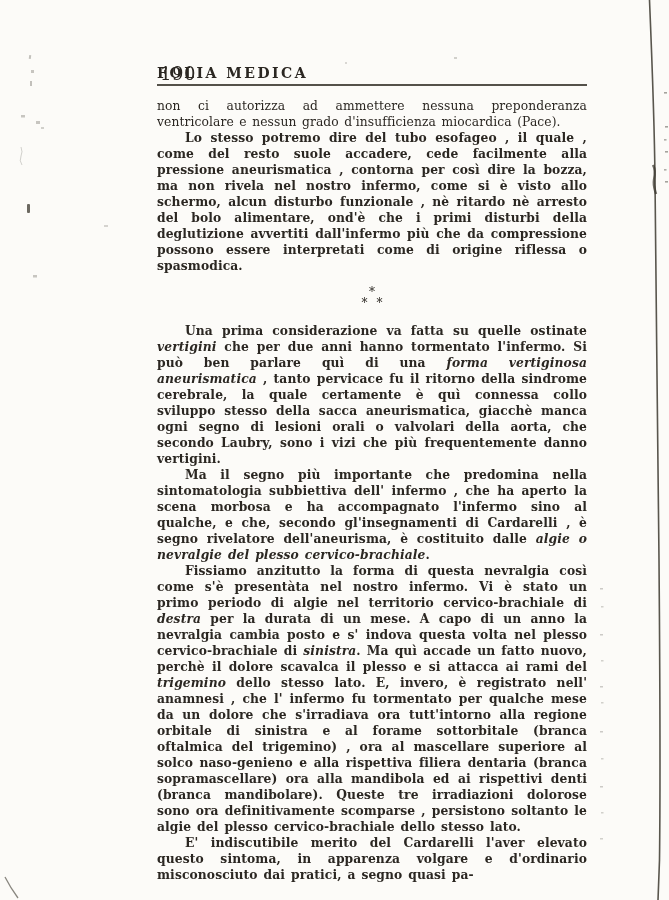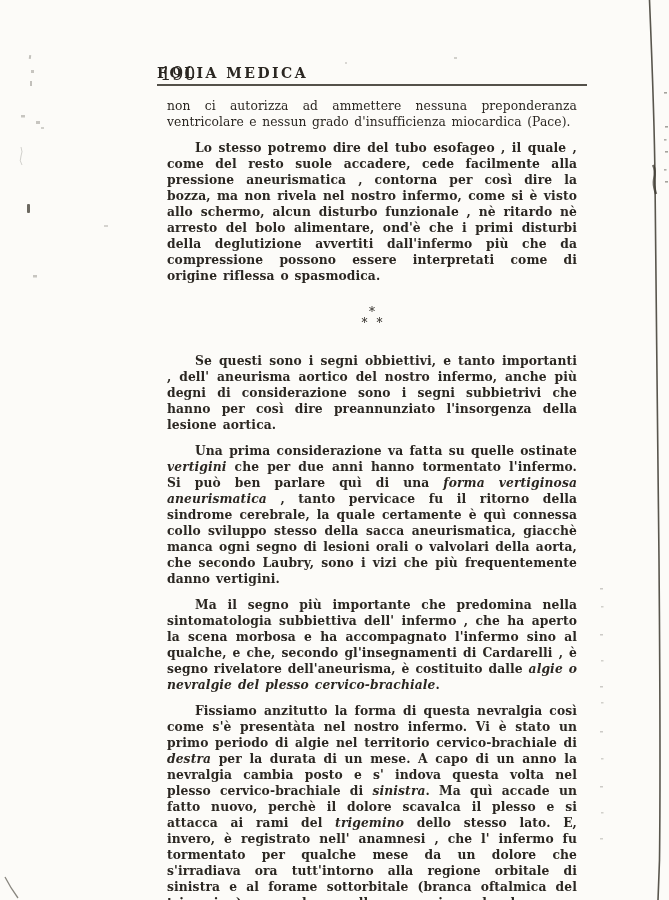--- a/index.html
+++ b/index.html
@@ -34,21 +34,21 @@
     opacity: 0.85;
   }
   .body-text {
     margin-top: 12px;
     font-size: 12.3px;
     line-height: 16px;
     text-align: justify;
     word-spacing: 1.5px;
     letter-spacing: 0.1px;
   }
-  .body-text p { margin: 10px; }
+  .body-text p { margin: 0; }
   .body-text p.indent { text-indent: 28px; font-weight: bold; }
   .it { font-style: italic; }
   .asterism {
     text-align: center;
     padding: 13px 0 14px;
     line-height: 11px;
     font-size: 12px;
     text-indent: 0;
   }
   .asterism span { display: block; }
@@ -75,30 +75,30 @@
     <p class="indent">
       <span>Lo stesso potremo dire del tubo esofageo , il quale , come del resto suole accadere, cede facilmente alla pressione aneurismatica , contorna per così dire la bozza, ma non rivela nel nostro infermo, come si è visto allo schermo, alcun disturbo funzionale , nè ritardo nè arresto del bolo alimentare, ond'è che i primi disturbi della deglutizione avvertiti dall'infermo più che da compressione possono essere interpretati come di origine riflessa o spasmodica.</span>
     </p>
 
     <div class="asterism">
       <span>*</span>
       <span class="pair">* *</span>
     </div>
 
     <p class="indent">
-      <span>Se questi sono i segni obbiettivi, e tanto importanti , dell' aneurisma aortico del nostro infermo, anche più degni di considerazione sono i segni subbietrivi che hanno per così dire preannunziato l'insorgenza della lesione aortica.</span>
-    </p>
-    <p class="indent">
       <span>Una prima considerazione va fatta su quelle ostinate </span><span class="it">vertigini</span><span> che per due anni hanno tormentato l'infermo. Si può ben parlare quì di una </span><span class="it">forma vertiginosa aneurismatica</span><span> , tanto pervicace fu il ritorno della sindrome cerebrale, la quale certamente è quì connessa collo sviluppo stesso della sacca aneurismatica, giacchè manca ogni segno di lesioni orali o valvolari della aorta, che secondo Laubry, sono i vizi che più frequentemente danno vertigini.</span>
     </p>
     <p class="indent">
       <span>Ma il segno più importante che predomina nella sintomatologia subbiettiva dell' infermo , che ha aperto la scena morbosa e ha accompagnato l'infermo sino al qualche, e che, secondo gl'insegnamenti di Cardarelli , è segno rivelatore dell'aneurisma, è costituito dalle </span><span class="it">algie o nevralgie del plesso cervico-brachiale</span><span>.</span>
     </p>
     <p class="indent">
       <span>Fissiamo anzitutto la forma di questa nevralgia così come s'è presentàta nel nostro infermo. Vi è stato un primo periodo di algie nel territorio cervico-brachiale di </span><span class="it">destra</span><span> per la durata di un mese. A capo di un anno la nevralgia cambia posto e s' indova questa volta nel plesso cervico-brachiale di </span><span class="it">sinistra</span><span>. Ma quì accade un fatto nuovo, perchè il dolore scavalca il plesso e si attacca ai rami del </span><span class="it">trigemino</span><span> dello stesso lato. E, invero, è registrato nell' anamnesi , che l' infermo fu tormentato per qualche mese da un dolore che s'irradiava ora tutt'intorno alla regione orbitale di sinistra e al forame sottorbitale (branca oftalmica del trigemino) , ora al mascellare superiore al solco naso-genieno e alla rispettiva filiera dentaria (branca sopramascellare) ora alla mandibola ed ai rispettivi denti (branca mandibolare). Queste tre irradiazioni dolorose sono ora definitivamente scomparse , persistono soltanto le algie del plesso cervico-brachiale dello stesso lato.</span>
+    </p>
+    <p class="indent">
+      <span>E' indiscutibile merito del Cardarelli l'aver elevato questo sintoma, in apparenza volgare e d'ordinario misconosciuto dai pratici, a segno quasi pa-</span>
     </p>
   </div>
 </div>
 
 <svg class="artifacts" width="669" height="900" viewBox="0 0 669 900">
 
   <path d="M649.5,0 C652,60 654.5,120 655,180 C656,300 658,450 659,560 C660,680 660.5,780 659.5,860 L658,900" fill="none" stroke="#3c382f" stroke-width="1.6" opacity="0.85"></path>
   <path d="M653,165 c3,5 2,10 1,15 c-1,6 1,10 2,14" fill="none" stroke="#3c382f" stroke-width="2.4" opacity="0.75"></path>
 
   <g fill="#3c382f">

